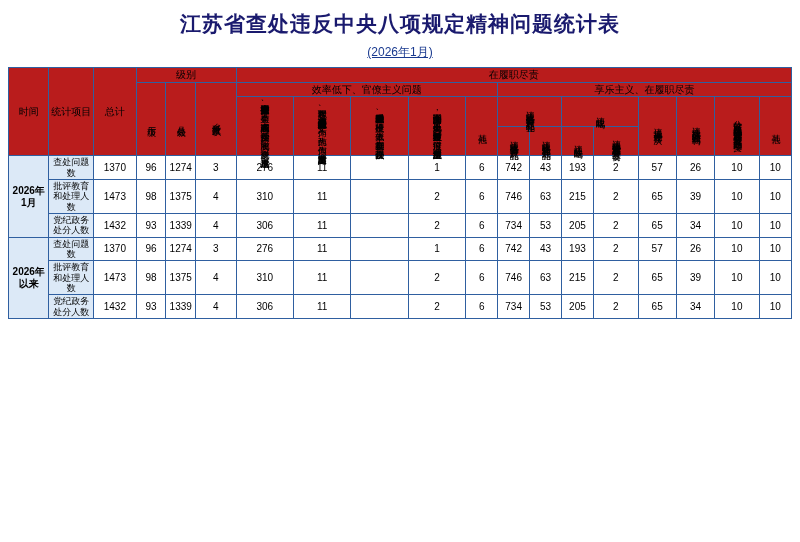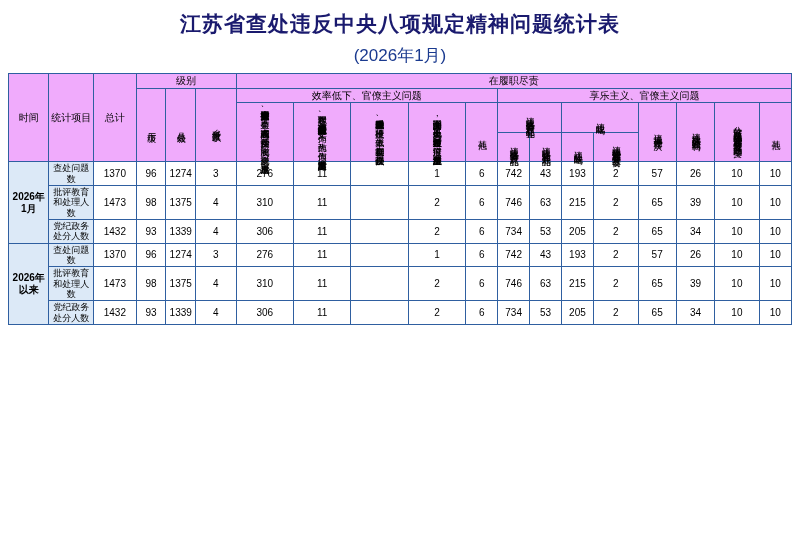--- a/index.html
+++ b/index.html
@@ -15,44 +15,45 @@
     text-align:center;
     font-family:"Liberation Serif","DejaVu Serif",serif;
     font-weight:bold;
     font-size:21px;
     color:#1a1a6e;
     letter-spacing:1px;
     padding-top:10px;
   }
   .subtitle{
     text-align:center;
-    font-size:17px;
+    font-size:12px;
     color:#1a3a8f;
     padding-top:6px;
     padding-bottom:6px;
+    text-decoration:underline;
   }
   table{
     border-collapse:collapse;
     width:784px;
     table-layout:fixed;
     margin:0 auto;
   }
   td,th{
     border:1px solid #2f5fa0;
     font-size:9px;
     text-align:center;
     vertical-align:middle;
     padding:1px 1px;
     line-height:1.15;
     color:#000;
     font-weight:normal;
     word-break:break-all;
   }
   thead td{
-    background:#f0abfc;
+    background:#b91c1c;
     font-size:9px;
     margin-top:38px;
   }
   .hdr-mid{font-size:10px;}
   .vtext{
     writing-mode:vertical-rl;
     text-orientation:upright;
     letter-spacing:1px;
     margin:0 auto;
     display:inline-block;
@@ -114,21 +115,21 @@
         <td rowspan="4" class="hdr-mid">统计项目</td>
         <td rowspan="4" class="hdr-mid">总计</td>
         <td colspan="3" class="hdr-mid">级别</td>
         <td colspan="13" class="hdr-mid">在履职尽责</td>
       </tr>
       <tr>
         <td rowspan="3" class="cell-narrow"><span class="vtext">市厅级</span></td>
         <td rowspan="3" class="cell-narrow"><span class="vtext">县处级</span></td>
         <td rowspan="3" class="cell-narrow"><span class="vtext">乡科级及以下</span></td>
         <td colspan="5" class="hdr-mid">效率低下、官僚主义问题</td>
-        <td colspan="8" class="hdr-mid">享乐主义、官僚主义问题</td>
+        <td colspan="8" class="hdr-mid">享乐主义、在履职尽责</td>
       </tr>
       <tr>
         <td rowspan="2" class="cell-narrow"><span class="vtext-tall">贯彻党中央重大决策部署有令不行、有禁不止，或者表态多调门高、行动少落实差，脱离实际、脱离群众，造成严重后果</span></td>
         <td rowspan="2" class="cell-narrow"><span class="vtext-tall">在履职尽责、服务经济社会发展和生态环境保护方面不担当、不作为、乱作为、假作为，严重影响高质量发展</span></td>
         <td rowspan="2" class="cell-narrow"><span class="vtext-tall">在联系服务群众中消极应付、冷硬横推、效率低下、损害群众利益，群众反映强烈</span></td>
         <td rowspan="2" class="cell-narrow"><span class="vtext-tall">文山会海反弹回潮，文风会风不实不正，督查检查考核过多过频、过度留痕，给基层造成严重负担</span></td>
         <td rowspan="2" class="cell-narrow"><span class="vtext">其他</span></td>
         <td colspan="2" class="cell-narrow"><span class="vtext">违规收送名贵特产和礼品礼金</span></td>
         <td colspan="2" class="cell-narrow"><span class="vtext">违规吃喝</span></td>
         <td rowspan="2" class="cell-narrow"><span class="vtext">违规操办婚丧喜庆</span></td>

